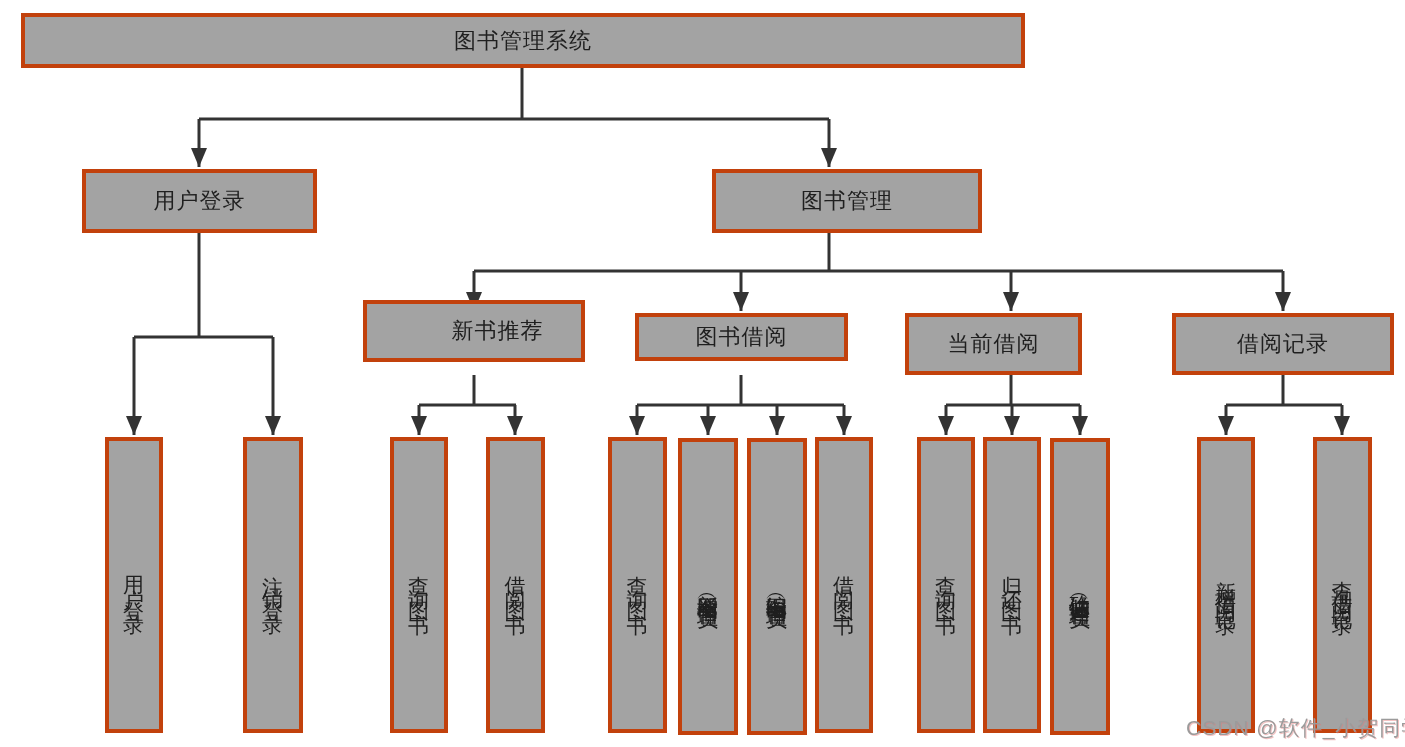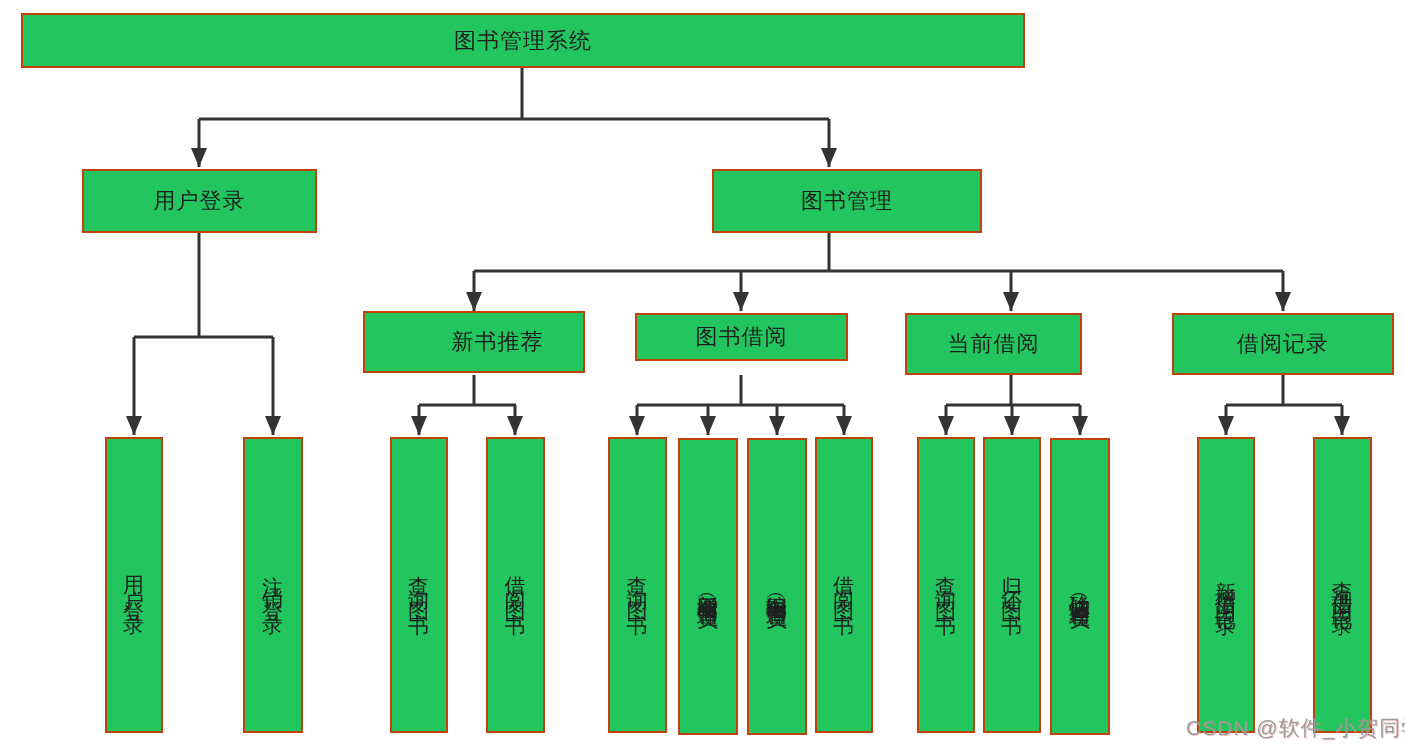--- a/index.html
+++ b/index.html
@@ -12,22 +12,22 @@
     overflow: hidden;
   }
   #wires {
     position: absolute;
     left: 0; top: 0;
     width: 1405px; height: 747px;
   }
   .node {
     position: absolute;
     box-sizing: border-box;
-    border: 2px solid #c2410c;
-    background: #22c55e;
+    border: 4px solid #c2410c;
+    background: #a3a3a3;
     color: #1f1f1f;
     display: flex;
     align-items: center;
     justify-content: center;
     text-align: center;
   }
   .hbox { font-size: 22px; letter-spacing: 1px; }
   .root-box { font-size: 22px; }
   .vbox { font-size: 21px; }
   .vbox .vtext {
@@ -110,21 +110,21 @@
     <span>图书管理系统</span>
   </div>
 
   <div class="node hbox" style="left:82px; top:169px; width:235px; height:64px;">
     <span>用户登录</span>
   </div>
   <div class="node hbox" style="left:712px; top:169px; width:270px; height:64px;">
     <span>图书管理</span>
   </div>
 
-  <div class="node hbox" style="left:363px; top:311px; width:222px; height:62px;padding-left:47px;">
+  <div class="node hbox" style="left:363px; top:300px; width:222px; height:62px;padding-left:47px;">
     <span>新书推荐</span>
   </div>
   <div class="node hbox" style="left:635px; top:313px; width:213px; height:48px;">
     <span>图书借阅</span>
   </div>
   <div class="node hbox" style="left:905px; top:313px; width:177px; height:62px;">
     <span>当前借阅</span>
   </div>
   <div class="node hbox" style="left:1172px; top:313px; width:222px; height:62px;">
     <span>借阅记录</span>

